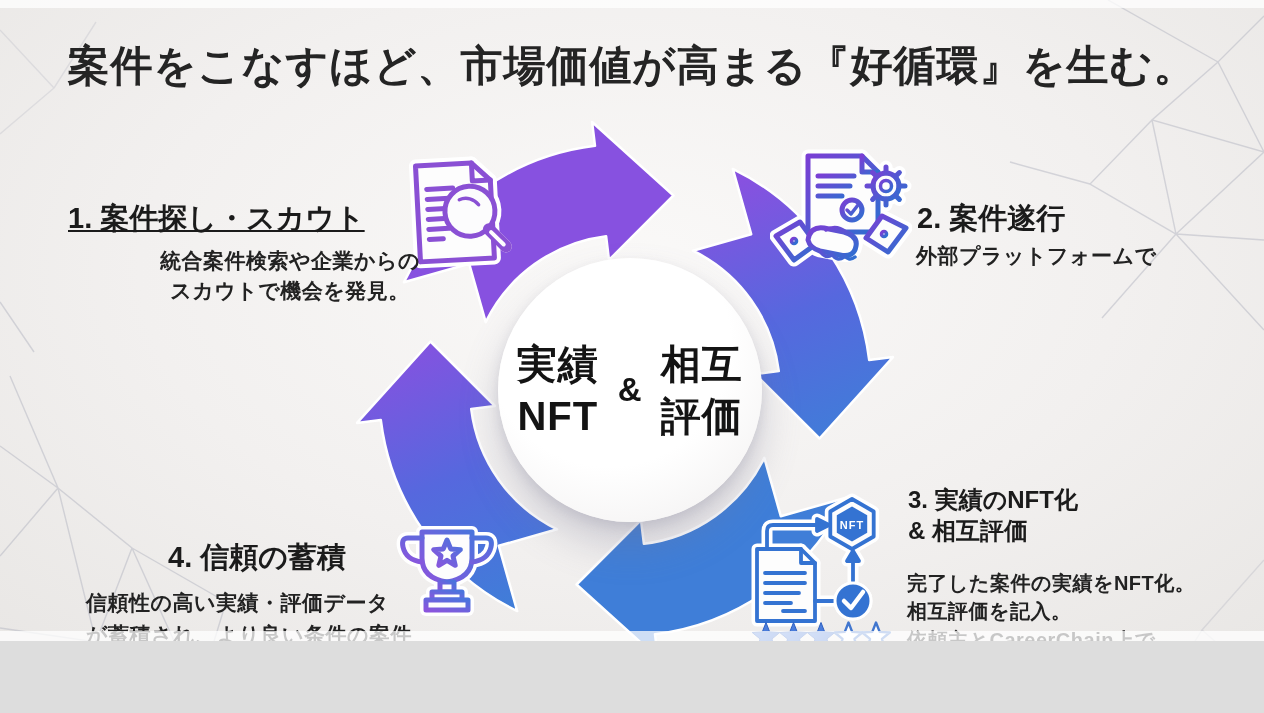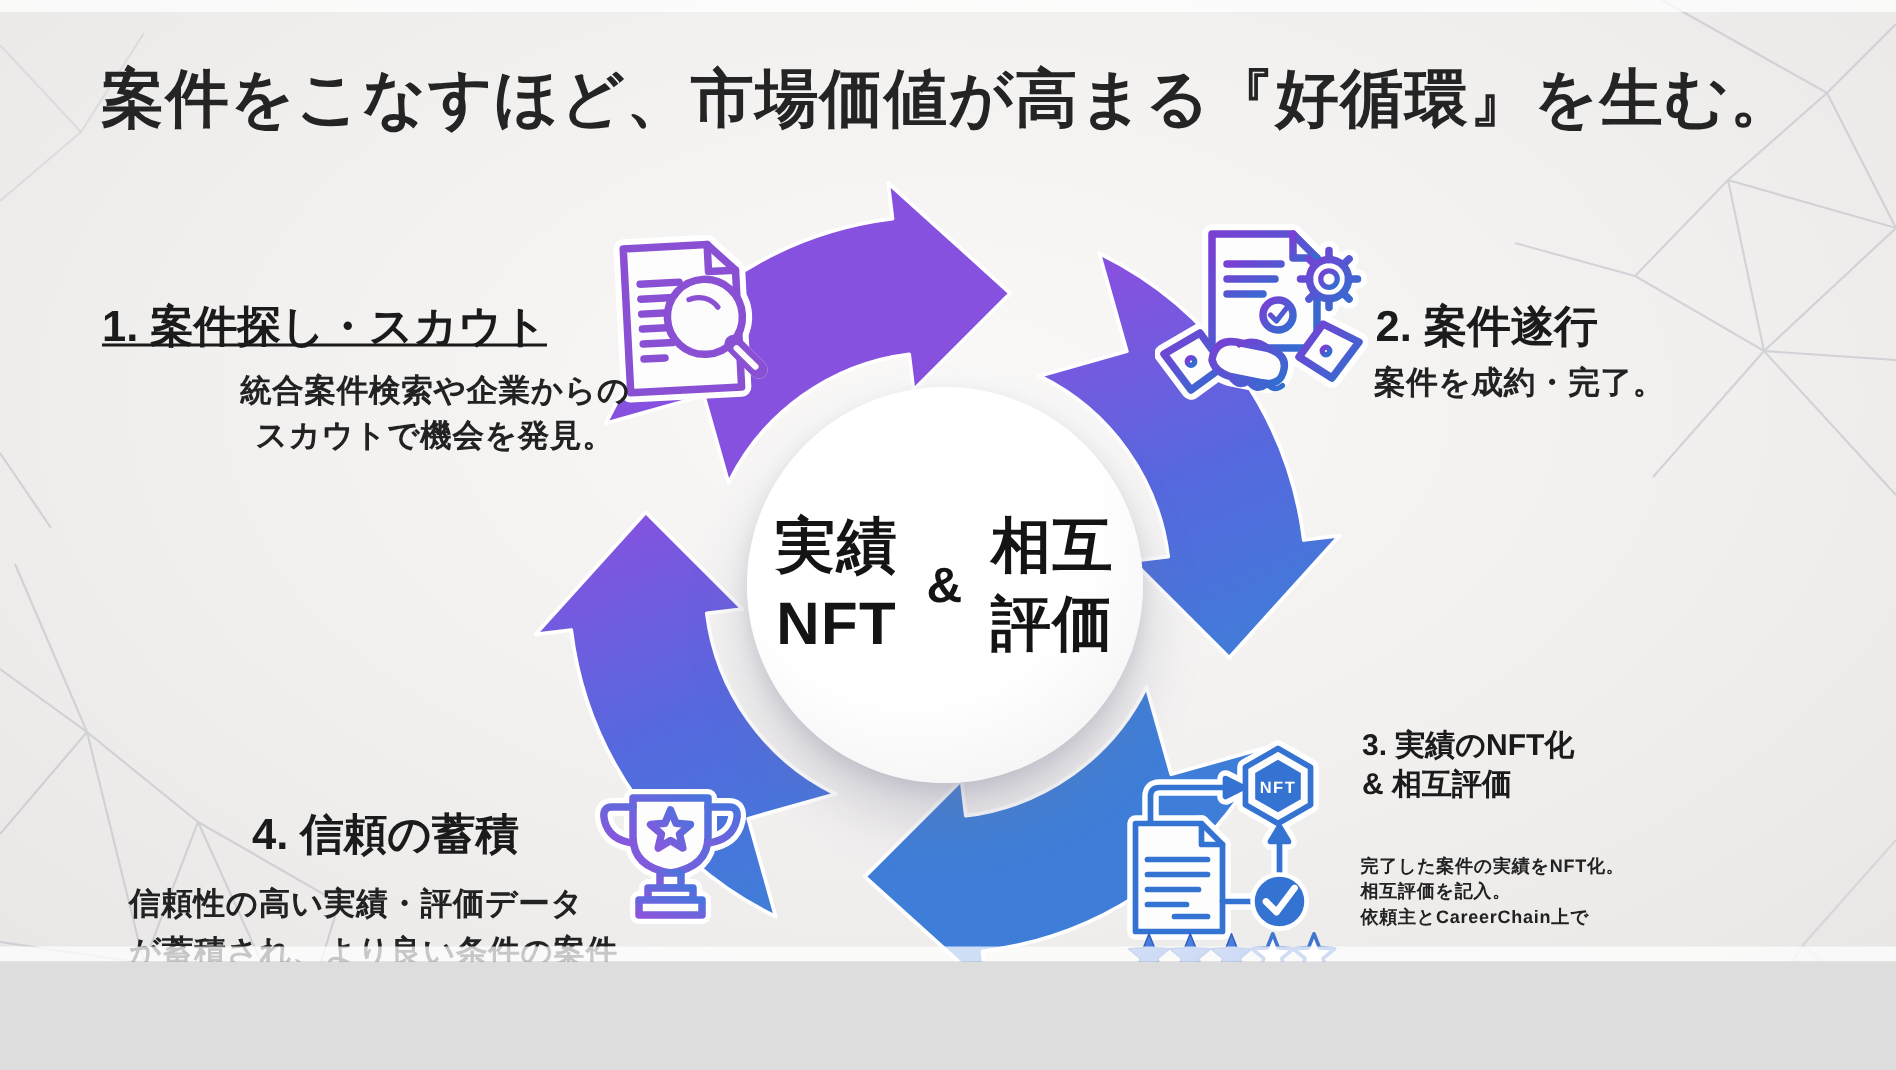--- a/index.html
+++ b/index.html
@@ -75,28 +75,28 @@
   </div>
   <div class="d" style="left:130px;top:246px;width:320px;text-align:center;">
     <div>統合案件検索や企業からの</div>
     <div>スカウトで機会を発見。</div>
   </div>
 
   <div class="h" style="left:917px;top:200px;">
     <div>2. 案件遂行</div>
   </div>
   <div class="d" style="left:916px;top:241px;">
-    <div>案件を成約・完了。</div>
-  </div>
-
-  <div class="h" style="left:908px;top:484px;font-size:20px;">
+    <div>外部プラットフォームで</div>
+  </div>
+
+  <div class="h" style="left:908px;top:484px;font-size:24px;">
     <div>3. 実績のNFT化</div>
     <div>&amp; 相互評価</div>
   </div>
-  <div class="d" style="left:907px;top:569px;font-size:12px;">
+  <div class="d" style="left:907px;top:569px;font-size:20px;">
     <div>完了した案件の実績をNFT化。</div>
     <div>相互評価を記入。</div>
     <div>依頼主とCareerChain上で</div>
   </div>
 
   <div class="h" style="left:168px;top:539px;">
     <div>4. 信頼の蓄積</div>
   </div>
   <div class="d" style="left:86px;top:587px;line-height:1.5;">
     <div>信頼性の高い実績・評価データ</div>

